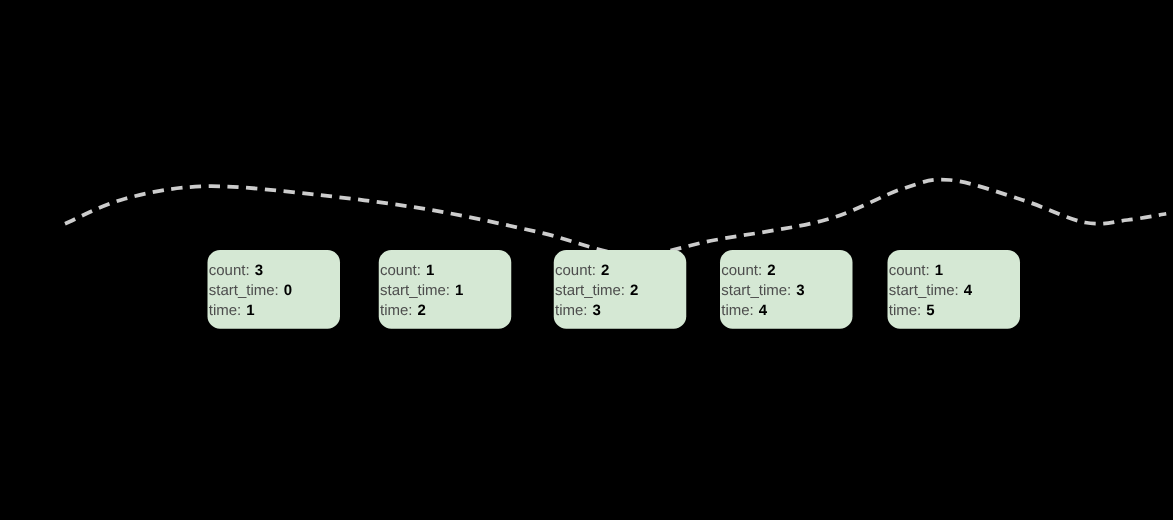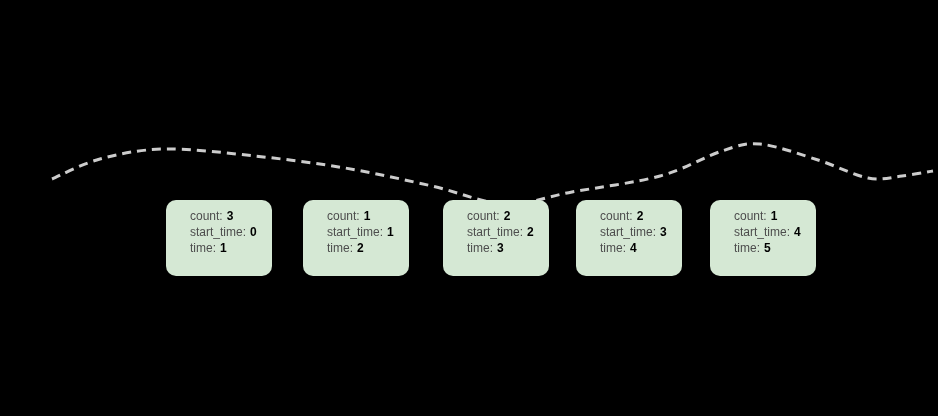--- a/index.html
+++ b/index.html
@@ -17,25 +17,25 @@
   .curve-svg {
     position: absolute;
     left: 0; top: 0;
     width: 938px;
     height: 416px;
     display: block;
   }
   .node {
     position: absolute;
     width: 106px;
-    height: 76px;
+    height: 63px;
     box-sizing: border-box;
     background: var(--node-fill, #d5e8d4);
     border-radius: 10px;
-    padding: 8px 6px 6px 24px;
+    padding: 8px 6px 6px 1px;
     line-height: 16px;
     font-size: 12px;
   }
   .row { white-space: nowrap; }
   .lbl {
     color: var(--label-color, #4d4d4d);
     margin-right: 4px;
   }
   .val {
     color: var(--value-color, #000000);

